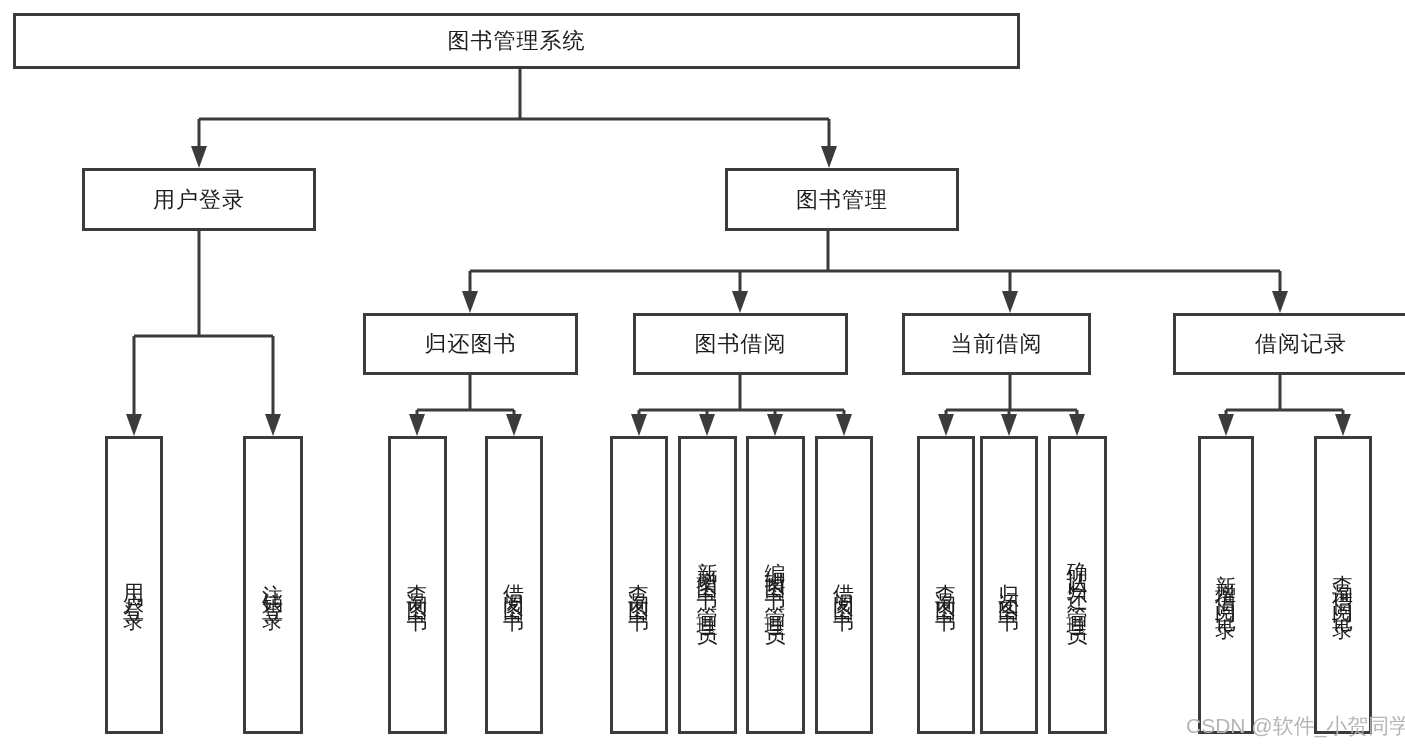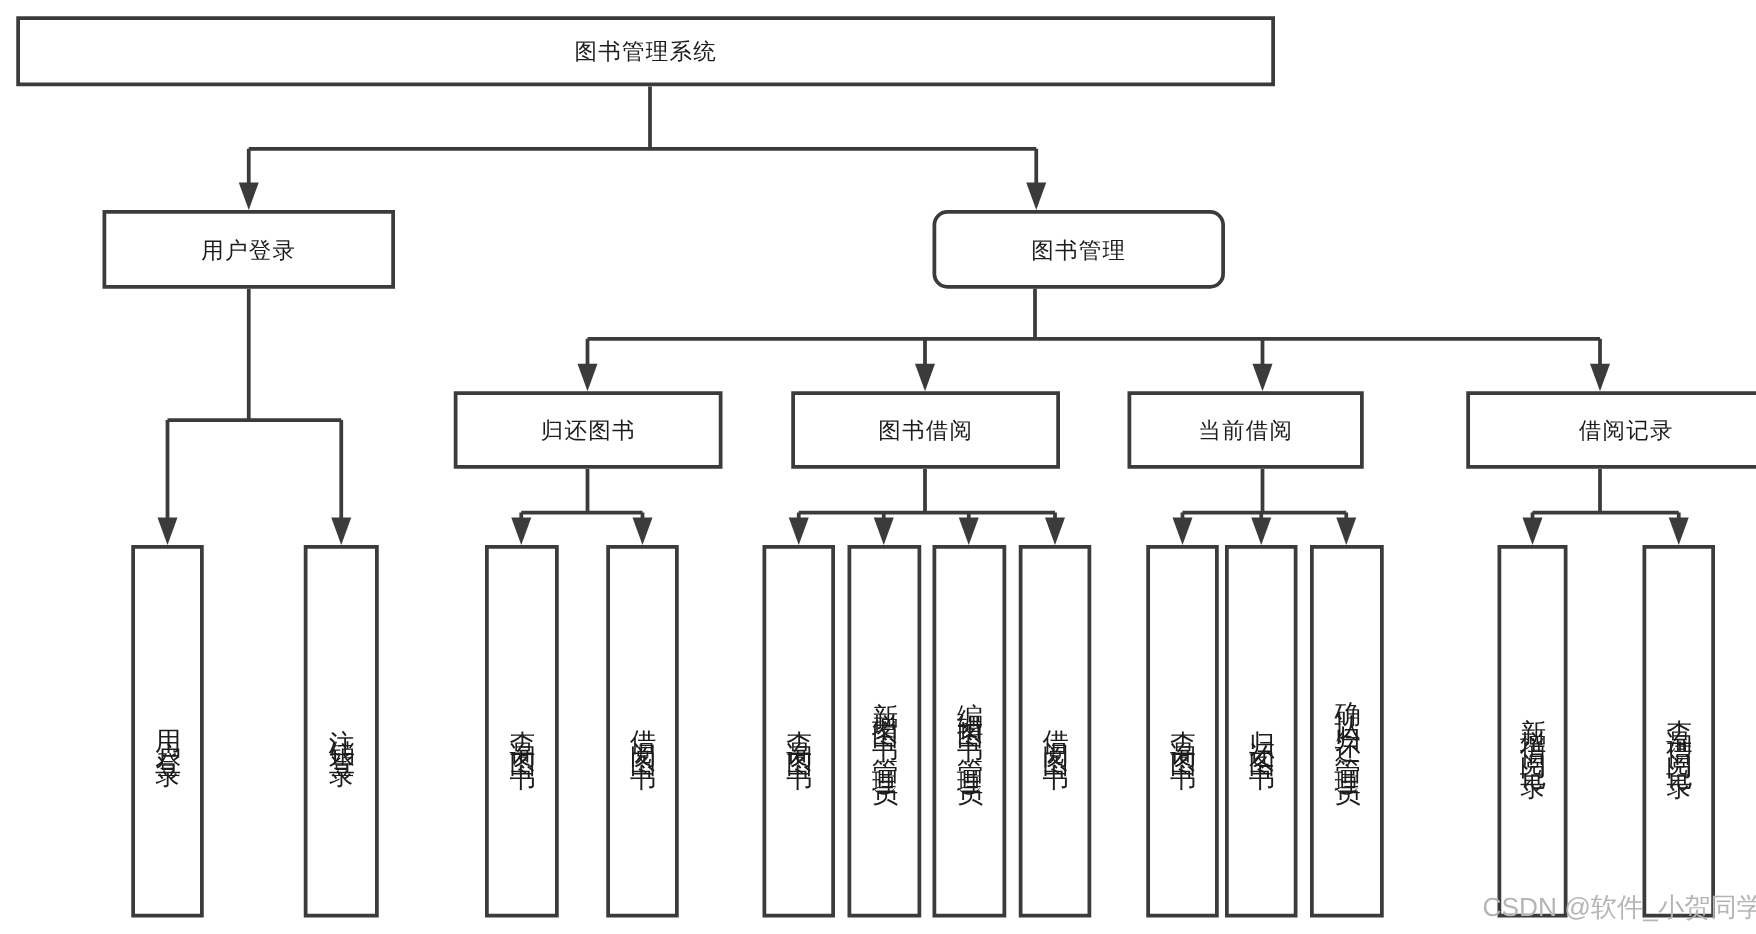--- a/index.html
+++ b/index.html
@@ -25,21 +25,21 @@
     position: absolute;
     box-sizing: border-box;
     border: 3px solid #3b3b3b;
     background: #ffffff;
     display: flex;
     align-items: center;
     justify-content: center;
     color: #1c1c1c;
   }
   .node.h {
-    font-size: 18px;
+    font-size: 22px;
     letter-spacing: 1px;
   }
   .node.v {
     font-size: 21px;
   }
   .node.v .vtext {
     writing-mode: vertical-rl;
     text-orientation: mixed;
     letter-spacing: 9px;
     line-height: 1;
@@ -100,21 +100,21 @@
     </g>
   </svg>
 
   <div class="node h" style="left:13px; top:13px; width:1007px; height:56px;">
     <span>图书管理系统</span>
   </div>
 
   <div class="node h" style="left:82px; top:168px; width:234px; height:63px;">
     <span>用户登录</span>
   </div>
-  <div class="node h" style="left:746px; top:168px; width:234px; height:63px;border-radius:12px;">
+  <div class="node h" style="left:725px; top:168px; width:234px; height:63px;">
     <span>图书管理</span>
   </div>
 
   <div class="node h" style="left:363px; top:313px; width:215px; height:62px;">
     <span>归还图书</span>
   </div>
   <div class="node h" style="left:633px; top:313px; width:215px; height:62px;text-align:right;">
     <span>图书借阅</span>
   </div>
   <div class="node h" style="left:902px; top:313px; width:189px; height:62px;">

